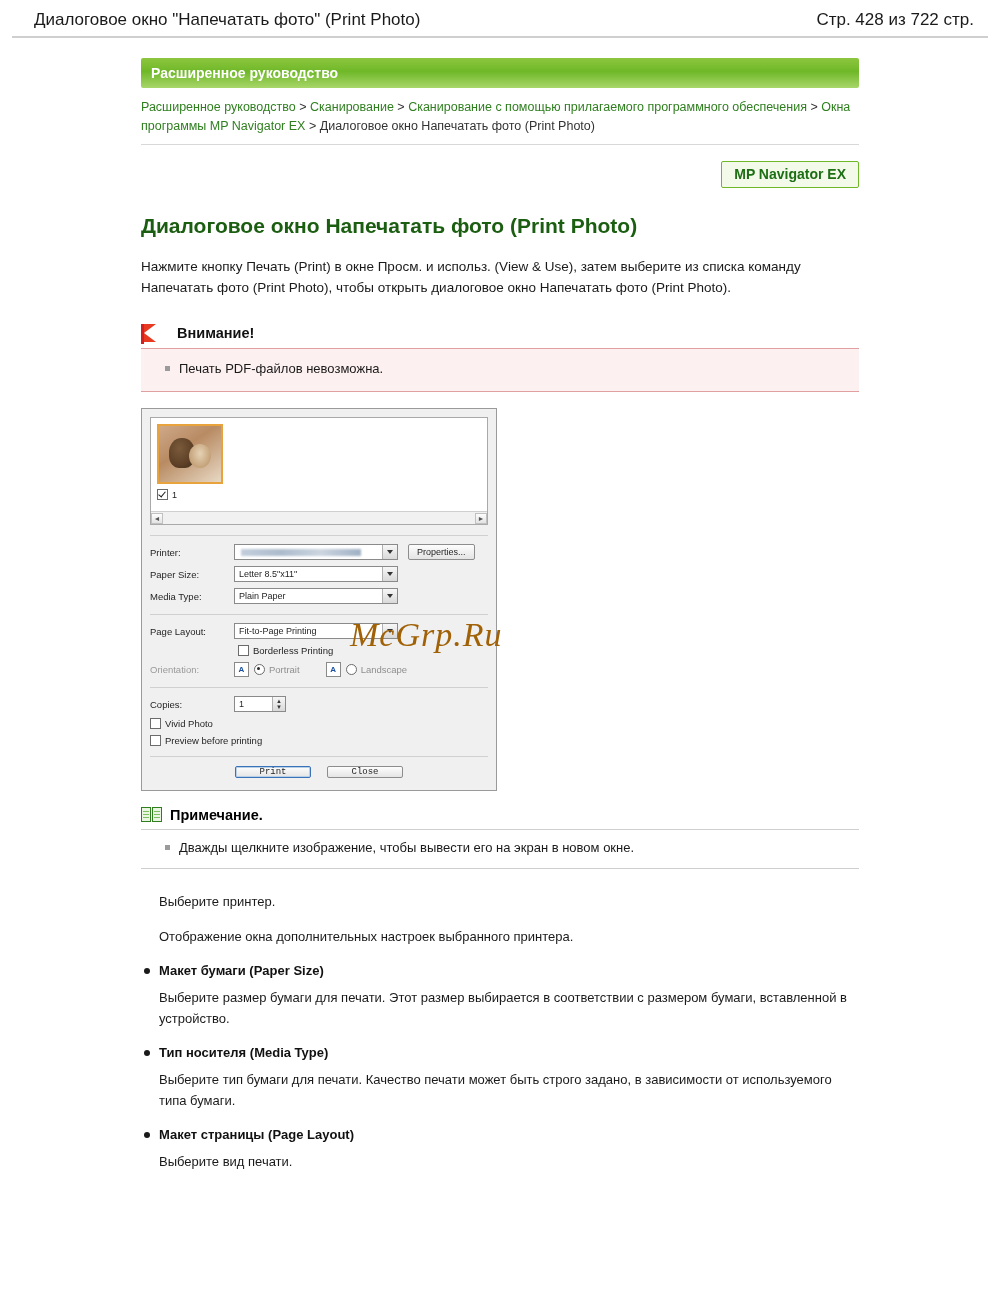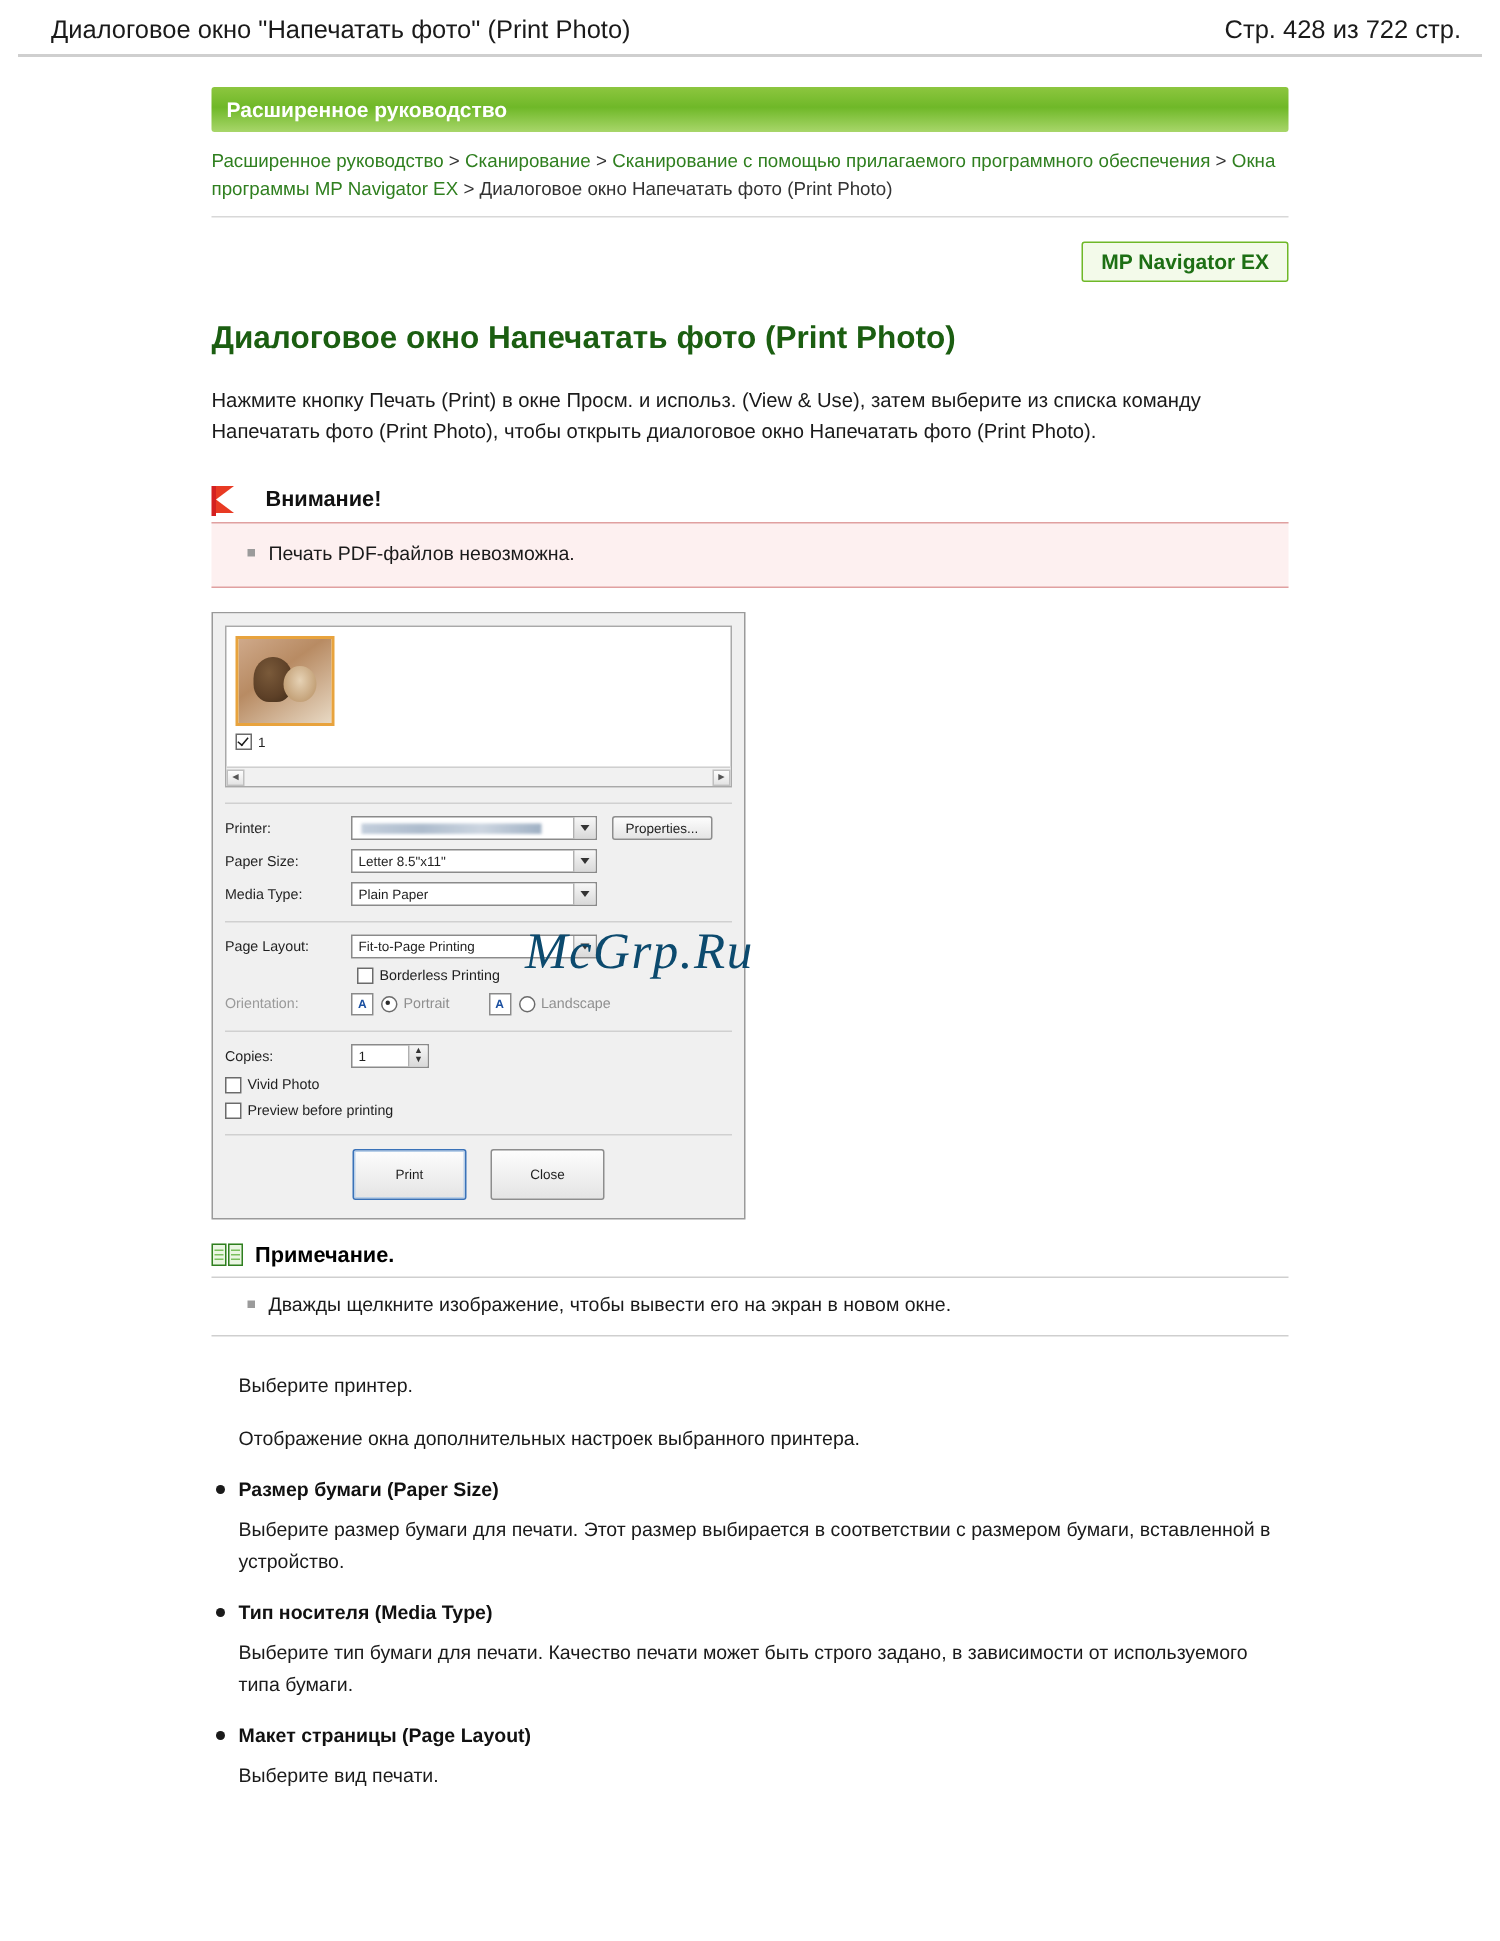--- a/index.html
+++ b/index.html
@@ -408,30 +408,30 @@
   }
   .dlg-footer {
     border-top: 1px solid #d0d0d0;
     margin-top: 10px;
     padding-top: 9px;
     display: flex;
     justify-content: center;
     gap: 16px;
     padding-bottom: 4px;
   }
-  .dlg-footer .btn { width: 74px; text-align: center; padding: 11px 0; }
+  .dlg-footer .btn { width: 74px; text-align: center; padding: 0 0; font-family: Liberation Mono, monospace; }
   .dlg-footer .btn.primary { border-color: #3a72b8; box-shadow: 0 0 0 1px #b8cfe8 inset; }
 
   
   .watermark {
     position: absolute;
     left: 350px;
     top: 616px;
     font-size: 34px;
-    color: #0c4a6e;
+    color: #a16207;
     font-style: italic;
     font-family: "Liberation Serif", serif;
     letter-spacing: 1px;
     pointer-events: none;
   }
 
   
   .note-head {
     display: flex;
     align-items: center;
@@ -661,21 +661,21 @@
 
     <div class="def-item">
       <div class="def-desc">Выберите принтер.</div>
     </div>
 
     <div class="def-item">
       <div class="def-desc">Отображение окна дополнительных настроек выбранного принтера.</div>
     </div>
 
     <div class="def-item">
-      <div class="def-term">Размер бумаги (Paper Size)</div>
+      <div class="def-term">Макет бумаги (Paper Size)</div>
       <div class="def-desc">Выберите размер бумаги для печати. Этот размер выбирается в соответствии с размером бумаги, вставленной в устройство.</div>
     </div>
 
     <div class="def-item">
       <div class="def-term">Тип носителя (Media Type)</div>
       <div class="def-desc">Выберите тип бумаги для печати. Качество печати может быть строго задано, в зависимости от используемого типа бумаги.</div>
     </div>
 
     <div class="def-item">
       <div class="def-term">Макет страницы (Page Layout)</div>

